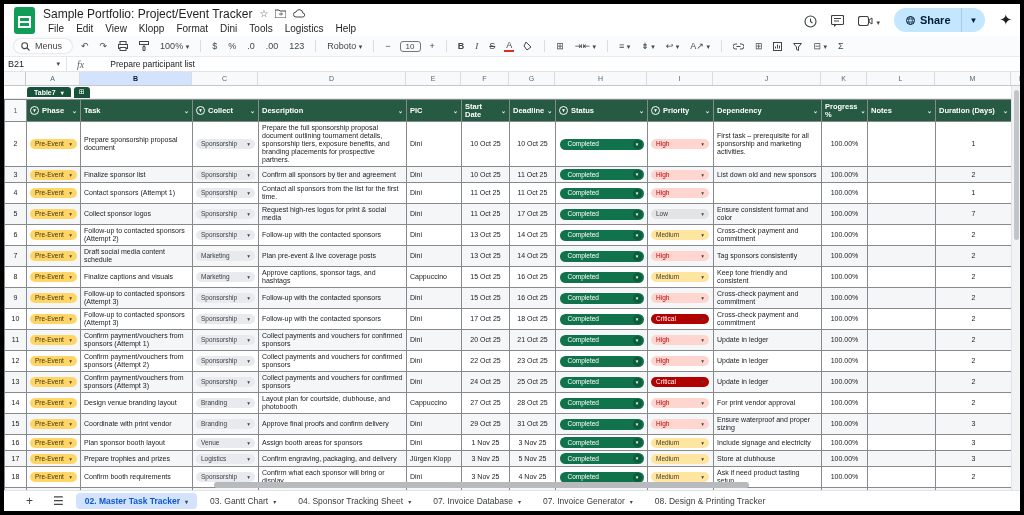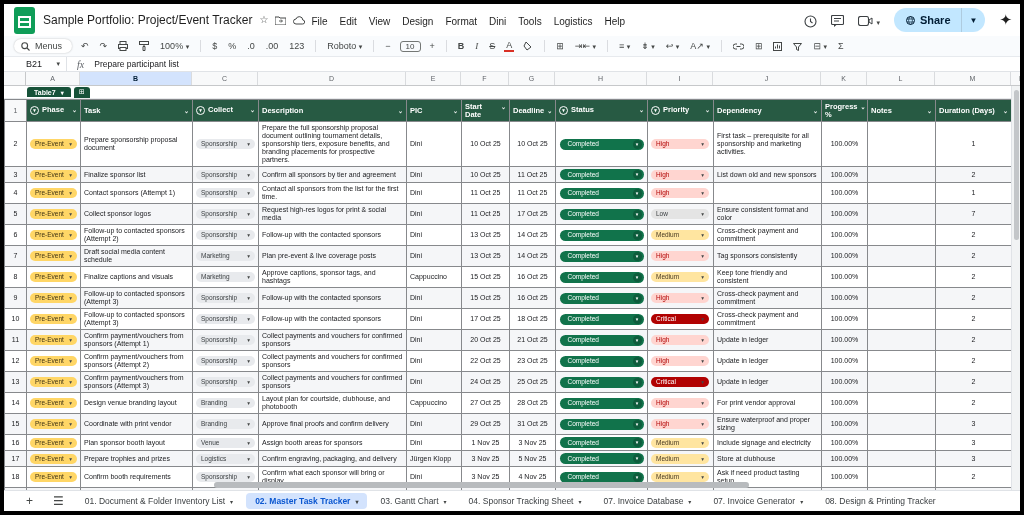--- a/index.html
+++ b/index.html
@@ -5,21 +5,21 @@
   * { margin:0; padding:0; box-sizing:border-box; }
   html,body { width:1024px; height:515px; overflow:hidden; background:#000; }
   body { font-family:"Liberation Sans", sans-serif; }
   .app { position:absolute; left:4px; top:4px; width:1016px; height:507px; background:#fff; overflow:hidden; }
 
   
   .titlebar { height:32px; display:flex; align-items:center; background:#fff; padding:0 8px 0 6px; }
   .sheets-logo { width:21px; height:27px; background:#0f9d58; border-radius:3px; margin:0 8px 0 4px; position:relative; flex:0 0 auto; }
   .sheets-logo::before { content:""; position:absolute; left:4px; top:9px; width:13px; height:12px;
      background:linear-gradient(#fff,#fff) left/2px 100% no-repeat, linear-gradient(#fff,#fff) center/100% 2px no-repeat, linear-gradient(#fff,#fff) top/100% 2px no-repeat, linear-gradient(#fff,#fff) bottom/100% 2px no-repeat, linear-gradient(#fff,#fff) right/2px 100% no-repeat; }
-  .title-block { display:flex; flex-direction:row; gap:1px; }
+  .title-block { display:flex; flex-direction:column; gap:1px; }
   .title-row { display:flex; align-items:center; gap:7px; }
   .doc-title { font-size:12px; color:#1f1f1f; }
   .title-ico { font-size:10px; color:#444746; line-height:10px; }
   .menu-row { display:flex; gap:2px; margin-top:1px;align-items:flex-end; }
   .menu-item { font-size:10px; color:#1f1f1f; padding:0 5px; border-radius:6px; }
   .tb-right { margin-left:auto; display:flex; align-items:center; gap:14px; }
   .tb-right .ico { color:#3c4043; font-size:13px; }
   .ico-svg { display:inline-block; vertical-align:middle; }
   .share-pill { display:flex; align-items:center; background:#c2e7ff; border-radius:12px; height:24px; overflow:hidden; }
   .share-main { display:flex; align-items:center; gap:5px; padding:0 10px 0 12px; font-size:11px; font-weight:bold; color:#001d35; }
@@ -34,42 +34,42 @@
   .tsep { width:1px; height:12px; background:#dadce0; margin:0 2px; }
   .fontsize-box { border:1px solid #747775; border-radius:3px; padding:0 5px; font-size:8px; }
   .tiny-arrow { font-size:7px; color:#444746; }
   .tb-b { font-weight:bold; }
   .tb-i { font-style:italic; font-family:"Liberation Serif", serif; }
   .tb-s { text-decoration:line-through; }
   .tb-a { border-bottom:2px solid #d93025; padding-bottom:0; line-height:9px; }
 
   
   .formulabar { height:15px; display:flex; align-items:center; border-bottom:1px solid #e0e3e7; background:#fff; font-size:9px; color:#202124; }
-  .namebox { width:62px; display:flex; align-items:center; justify-content:space-between; padding:0 6px 0 22px; }
+  .namebox { width:62px; display:flex; align-items:center; justify-content:space-between; padding:0 6px 0 4px; }
   .namebox .tiny-arrow { font-size:7px; }
   .fbar-sep { width:1px; height:15px; background:#e0e3e7; }
   .fx { font-style:italic; color:#5f6368; font-family:"Liberation Serif", serif; padding:0 10px; font-size:10px; }
-  .fbar-value { font-size:8.5px; color:#202124; }
+  .fbar-value { font-size:8.5px; color:#202124;margin-left:16px; }
 
   
   .grid-wrap { position:relative; height:418px; overflow:hidden; background:#fff; }
   .colhead { display:flex; height:14px; background:#f8f9fa; border-bottom:1px solid #c6c8ca; }
   .corner { width:22px; border-right:1px solid #c6c8ca; background:#f8f9fa; flex:0 0 auto; }
   .collet { flex:0 0 auto; text-align:center; font-size:7px; color:#5f6368; line-height:14px; border-right:1px solid #d9dbde; }
   .collet.sel { background:#d3e3fd; color:#001d35; font-weight:bold; }
   .chiprow { height:13px; background:#fff; display:flex; align-items:center; padding-left:23px; gap:3px; border-bottom:1px solid #e7e9eb; }
   .table-chip { background:#175239; color:#fff; font-size:7px; font-weight:bold; border-radius:3px 3px 0 0; padding:1.5px 7px; display:flex; gap:5px; align-items:center; }
   .table-chip .tiny-arrow { color:#fff; font-size:6px; }
   .table-iconbtn { background:#175239; color:#fff; border-radius:3px 3px 0 0; width:16px; font-size:7px; text-align:center; padding:1.5px 0; }
 
   table.sheet { border-collapse:collapse; table-layout:fixed; width:1007px; }
   table.sheet td, table.sheet th { border:1px solid #87898c; overflow:hidden; vertical-align:middle; }
   td.rownum { border-left:none; background:#f8f9fa; border-color:#c6c8ca; color:#5f6368; font-size:7px; text-align:center; }
   tr.thead th { background:#275a43; color:#fff; font-size:7.5px; font-weight:bold; text-align:left; padding:2px 3px; height:22px; }
-  .hcell { display:flex; align-items:flex-start; gap:3px; }
+  .hcell { display:flex; align-items:center; gap:3px; }
   .hcell .lbl { flex:1 1 auto; line-height:8px; }
   .hcell .chev { font-size:6px; flex:0 0 auto; opacity:.95; }
   .chip-ico { flex:0 0 auto; width:9px; height:9px; border:1px solid #fff; border-radius:50%; font-size:5px; line-height:7px; text-align:center; color:#fff; }
   .center { text-align:center; }
   tr.data td { font-size:7px; line-height:8px; color:#202124; padding:2px 3px; height:15px; background:#fff; }
   tr.data.band td { background:#f5f6f8; }
   tr.data td.rownum { padding:0; }
   .chip { display:inline-flex; align-items:center; justify-content:space-between; border-radius:8px; padding:1px 5px; font-size:6.5px; line-height:8px; gap:3px; max-width:100%; }
   .chip .tiny-arrow { font-size:5.5px; }
   .chip-phase { background:#ffd666; color:#3d3012; width:48px; }
@@ -111,21 +111,21 @@
         <span class="title-ico">
           <svg class="ico-svg" width="12" height="9" viewBox="0 0 12 9">
               <path d="M3 8a2.5 2.5 0 010-5A3.5 3.5 0 019.8 4 2 2 0 019.5 8z" fill="none" stroke="#444746" stroke-width="1"></path>
             </svg>
         </span>
       </div>
       <div class="menu-row">
           <span class="menu-item">File</span>
           <span class="menu-item">Edit</span>
           <span class="menu-item">View</span>
-          <span class="menu-item">Design</span>
+          <span class="menu-item">Klopp</span>
           <span class="menu-item">Format</span>
           <span class="menu-item">Dini</span>
           <span class="menu-item">Tools</span>
           <span class="menu-item">Logistics</span>
           <span class="menu-item">Help</span>
         </div>
     </div>
     <div class="tb-right">
       <span class="ico">
         <svg class="ico-svg" width="13" height="13" viewBox="0 0 13 13">
@@ -874,24 +874,20 @@
     <div class="vscroll">
         <div class="thumb"></div>
       </div>
     <div class="hscroll"></div>
   </div>
 
   <div class="tabbar">
     <span class="ctl">+</span>
     <span class="ctl">☰</span>
     <span id="tabs" style="display:flex;gap:4px;">
-        <span class="sheet-tab">
-          <span>01. Document &amp; Folder Inventory List</span>
-          <span class="tiny-arrow">▾</span>
-        </span>
         <span class="sheet-tab active">
           <span>02. Master Task Tracker</span>
           <span class="tiny-arrow">▾</span>
         </span>
         <span class="sheet-tab">
           <span>03. Gantt Chart</span>
           <span class="tiny-arrow">▾</span>
         </span>
         <span class="sheet-tab">
           <span>04. Sponsor Tracking Sheet</span>

